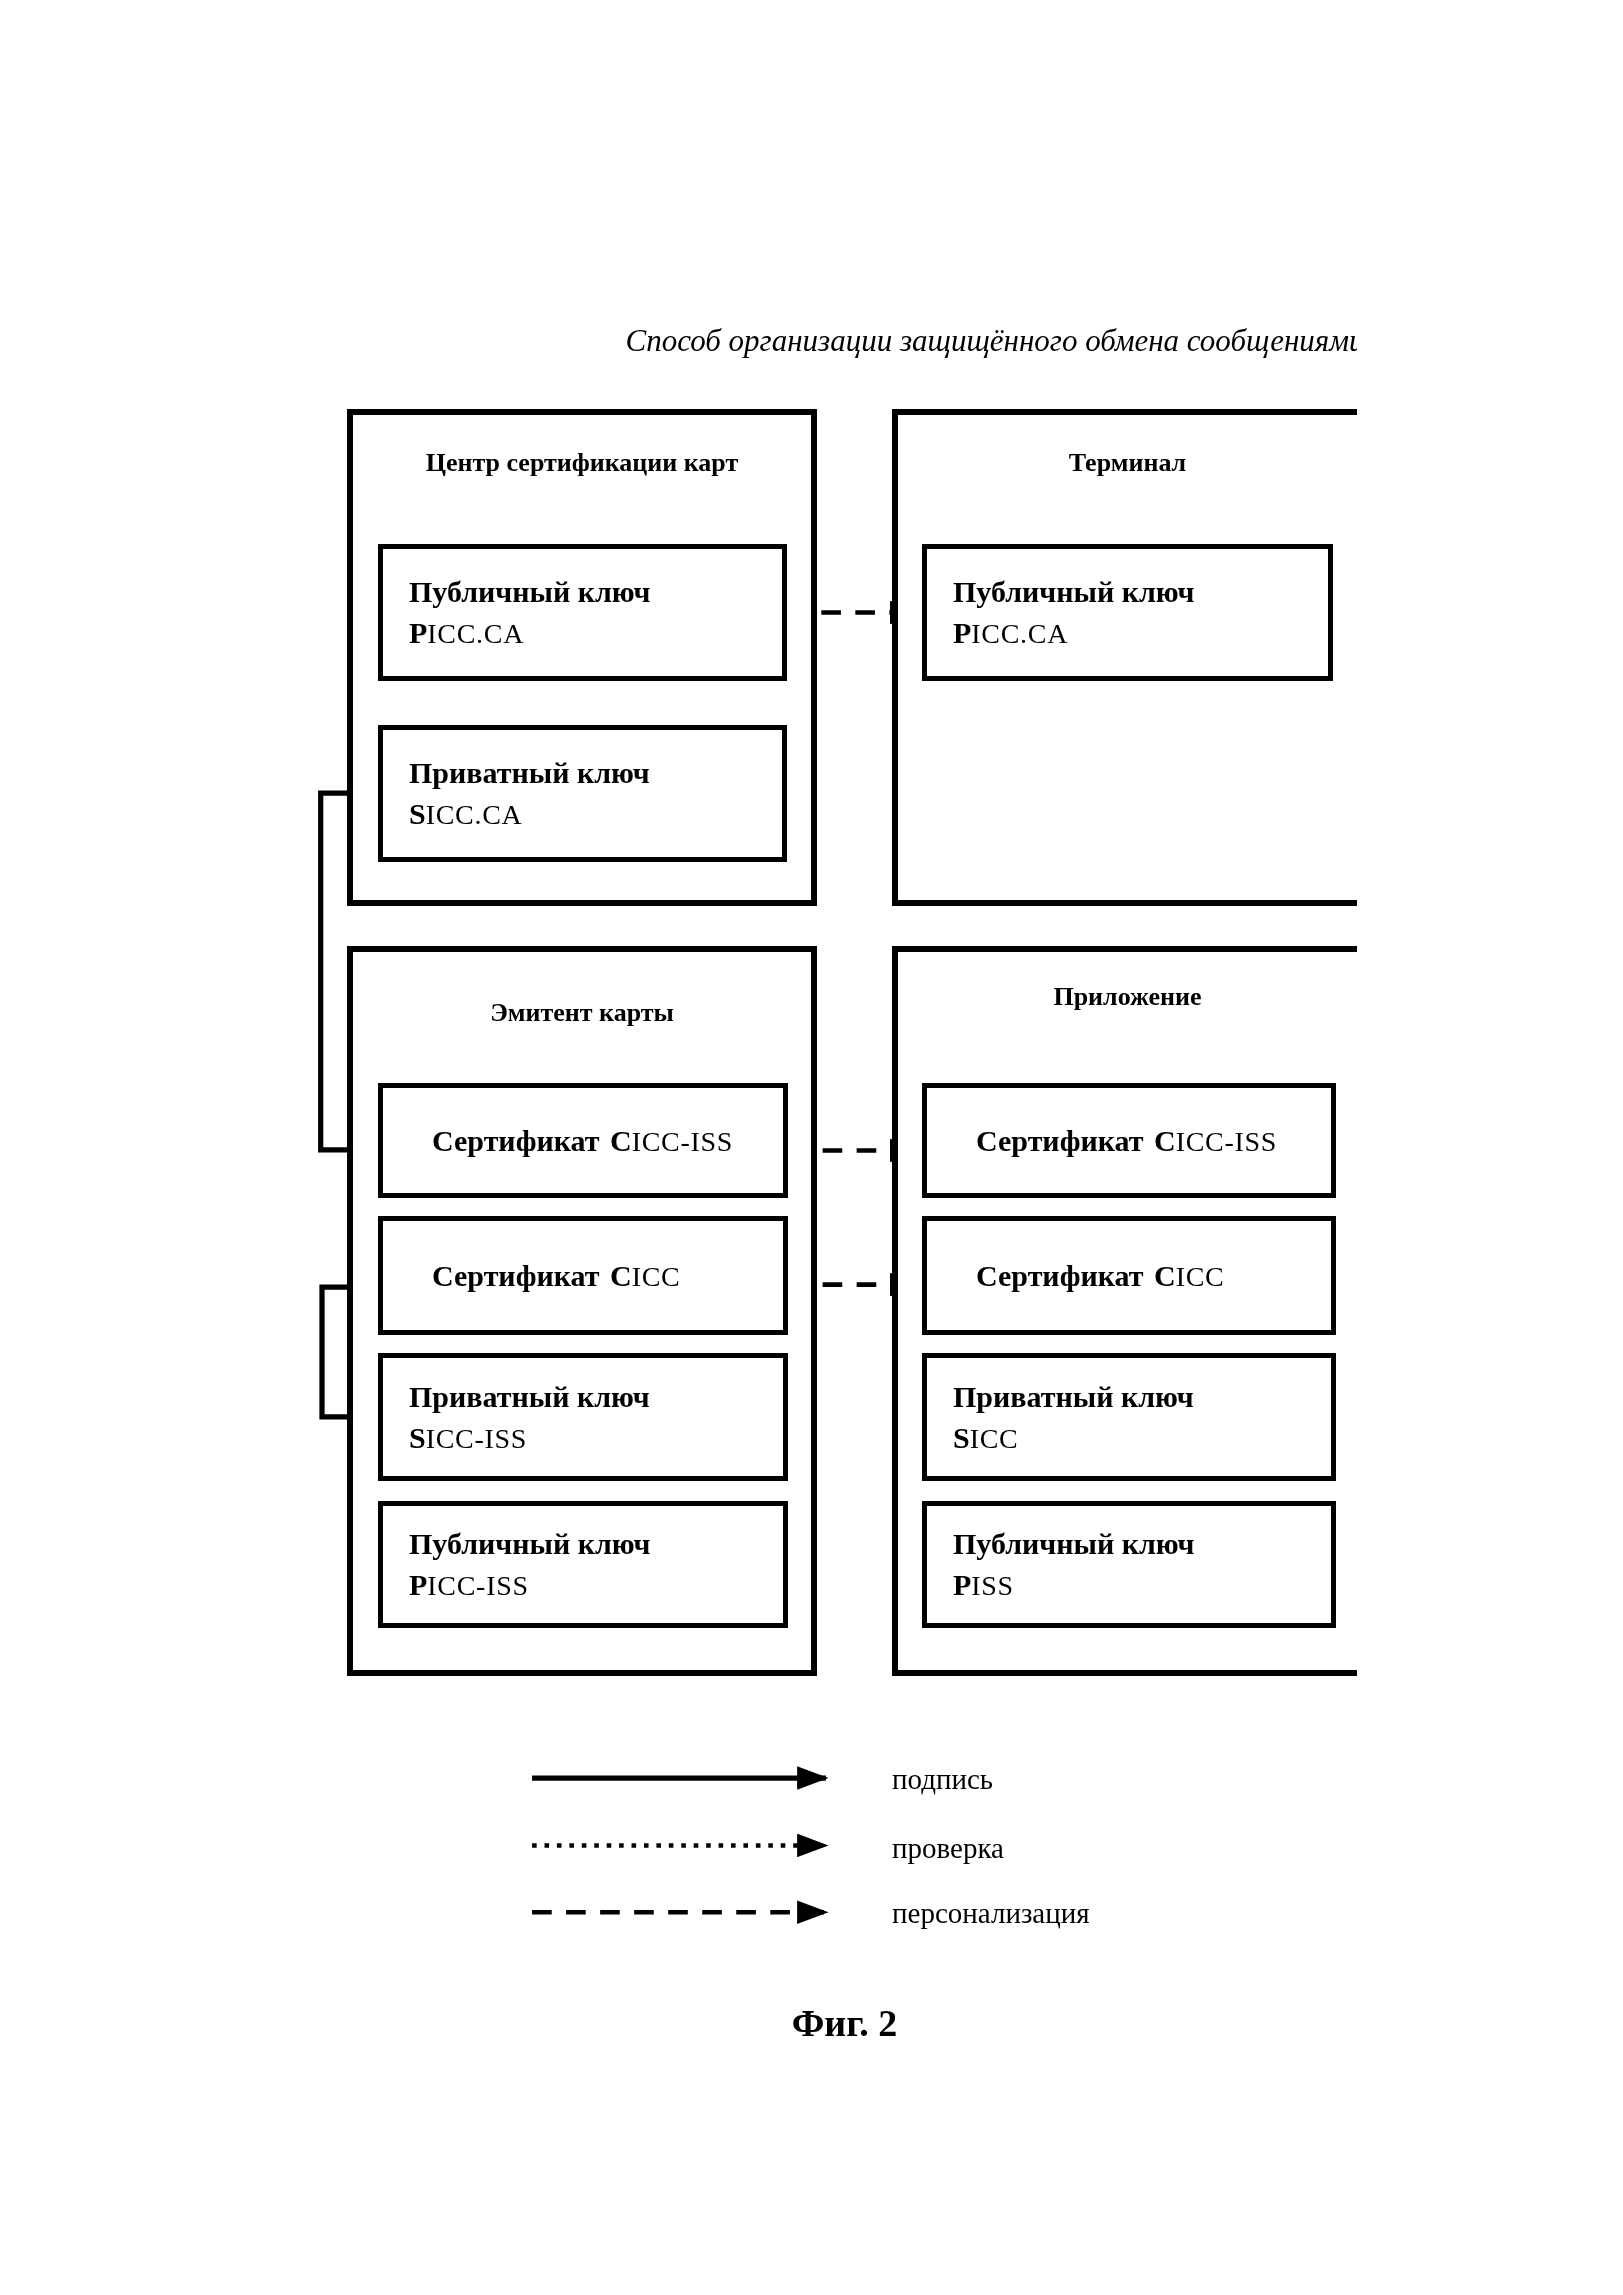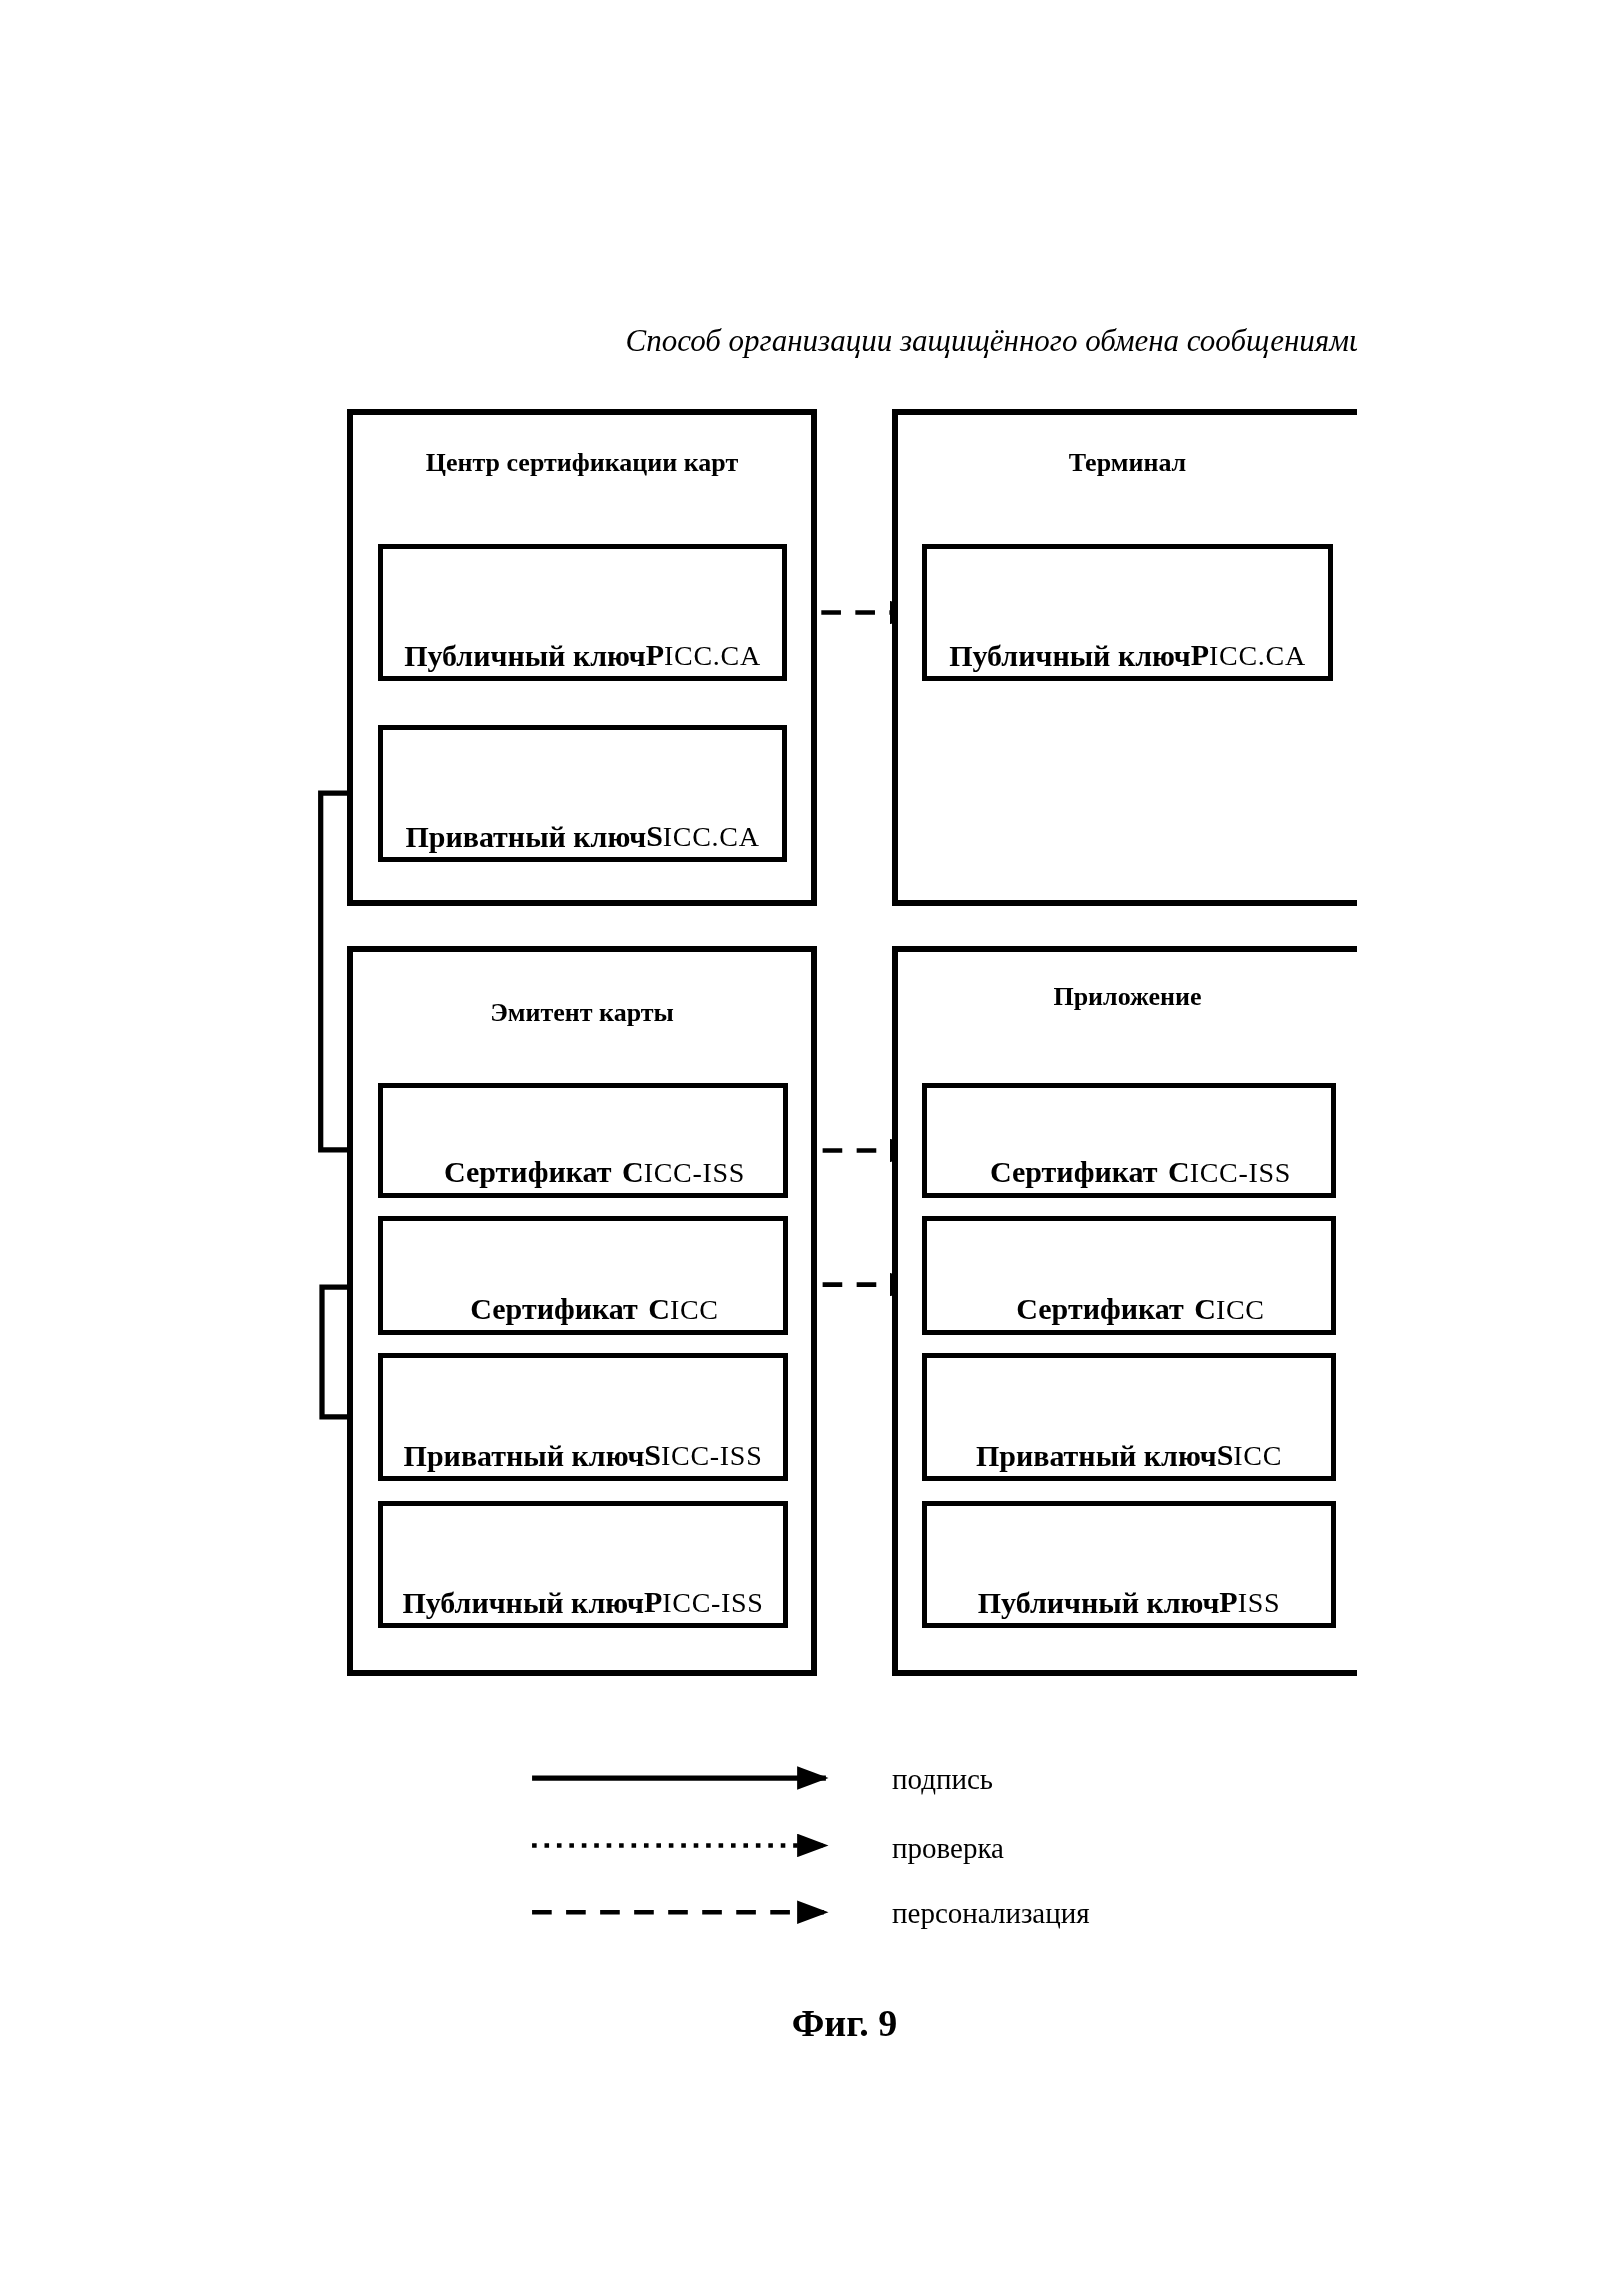--- a/index.html
+++ b/index.html
@@ -34,28 +34,29 @@
     font-size: 26px;
     line-height: 31px;
     white-space: nowrap;
   }
   .innerbox {
     position: absolute;
     border: 5.2px solid #000;
     box-sizing: border-box;
     background: #ffffff;
     display: flex;
-    flex-direction: row;
-    align-items: flex-end;
+    flex-direction: column;
+    align-items: flex-start;
     justify-content: center;
     text-align: center;
     font-weight: bold;
     font-size: 30px;
     line-height: 41px;
     white-space: nowrap;
+    padding-left: 26px;
   }
   .km { font-size: 30px; font-weight: bold; }
   .ks { font-size: 28px; font-weight: normal; letter-spacing: 0.7px; }
   .cert-label { margin-right: 10.5px; margin-left: 23px; }
   .connector-layer {
     position: absolute;
     left: 0; top: 0;
     width: 1623px; height: 2295px;
   }
   .legend-label {
@@ -155,16 +156,16 @@
   </div>
   <div class="innerbox" style="left:922px; top:1501px; width:414px; height:127px;">
     <div>Публичный ключ</div>
     <div><span class="km">P</span><span class="ks">ISS</span></div>
   </div>
 
   <div class="legend-label" style="top:1764px;">подпись</div>
   <div class="legend-label" style="top:1833px;">проверка</div>
   <div class="legend-label" style="top:1898px;">персонализация</div>
 
-  <div class="fig-caption">Фиг. 9</div>
+  <div class="fig-caption">Фиг. 2</div>
 
 </div>
 
 
 </body></html>

